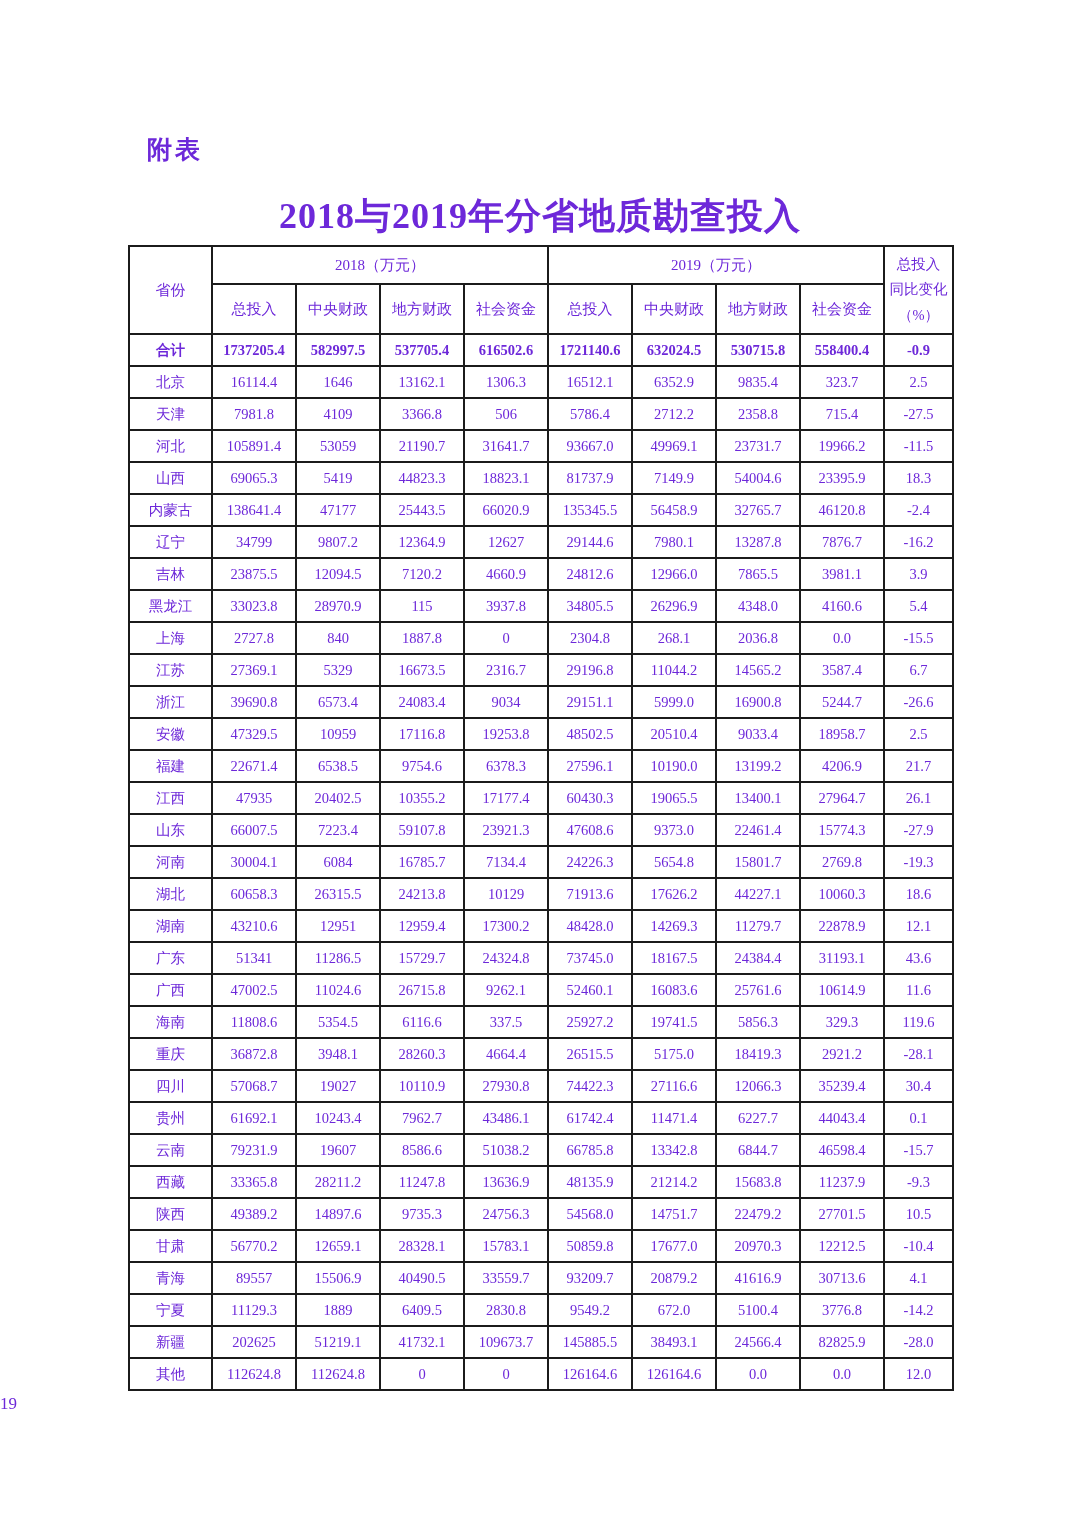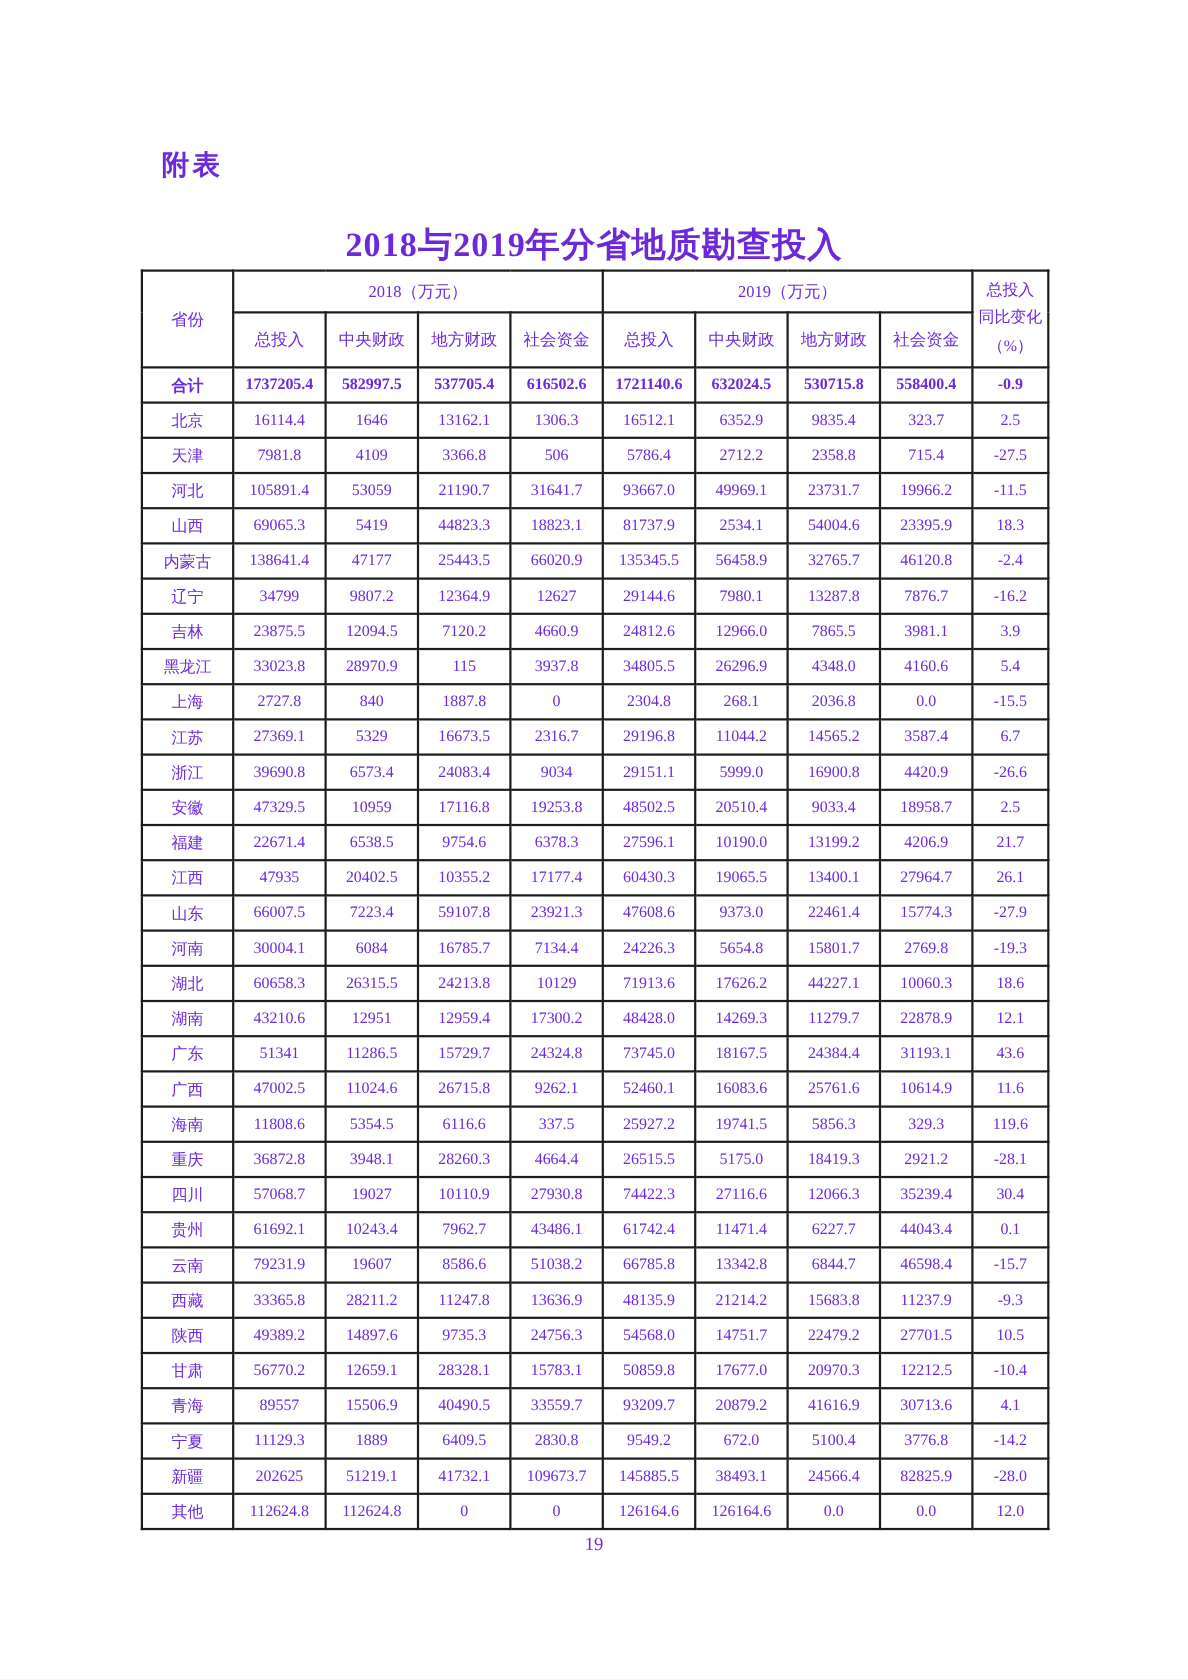--- a/index.html
+++ b/index.html
@@ -16,25 +16,25 @@
   .annex {
     position: absolute;
     left: 147px;
     top: 133px;
     font-size: 25px;
     font-weight: 600;
     letter-spacing: 3px;
   }
   .title {
     position: absolute;
-    top: 202px;
+    top: 192px;
     left: 0;
     width: 100%;
     text-align: center;
-    font-size: 31px;
+    font-size: 36px;
     font-weight: bold;
     letter-spacing: 1px;
   }
   table.invest-table {
     position: absolute;
     left: 128px;
     top: 245px;
     width: 824px;
     border-collapse: collapse;
     table-layout: fixed;
@@ -55,21 +55,20 @@
   .invest-table tr.sub-row { height: 50px; }
   .invest-table tbody tr { height: 32px; }
   .invest-table tbody td { font-size: 14.5px; }
   .invest-table tbody tr.total-row td { font-weight: bold; }
   .yoy-h div { line-height: 1.75; font-size: 14.5px; }
   .page-number {
     position: absolute;
     top: 1394px;
     left: 0;
     width: 100%;
-    text-align: center;
     font-size: 17px;
   }
 </style>
 </head>
 <body>
 
 <div class="page">
 
   <div class="annex">附表</div>
 
@@ -159,21 +158,21 @@
           <td>19966.2</td>
           <td>-11.5</td>
         </tr>
         <tr>
           <td>山西</td>
           <td>69065.3</td>
           <td>5419</td>
           <td>44823.3</td>
           <td>18823.1</td>
           <td>81737.9</td>
-          <td>2534.1</td>
+          <td>7149.9</td>
           <td>54004.6</td>
           <td>23395.9</td>
           <td>18.3</td>
         </tr>
         <tr>
           <td>内蒙古</td>
           <td>138641.4</td>
           <td>47177</td>
           <td>25443.5</td>
           <td>66020.9</td>
@@ -245,21 +244,21 @@
         </tr>
         <tr>
           <td>浙江</td>
           <td>39690.8</td>
           <td>6573.4</td>
           <td>24083.4</td>
           <td>9034</td>
           <td>29151.1</td>
           <td>5999.0</td>
           <td>16900.8</td>
-          <td>4420.9</td>
+          <td>5244.7</td>
           <td>-26.6</td>
         </tr>
         <tr>
           <td>安徽</td>
           <td>47329.5</td>
           <td>10959</td>
           <td>17116.8</td>
           <td>19253.8</td>
           <td>48502.5</td>
           <td>20510.4</td>

